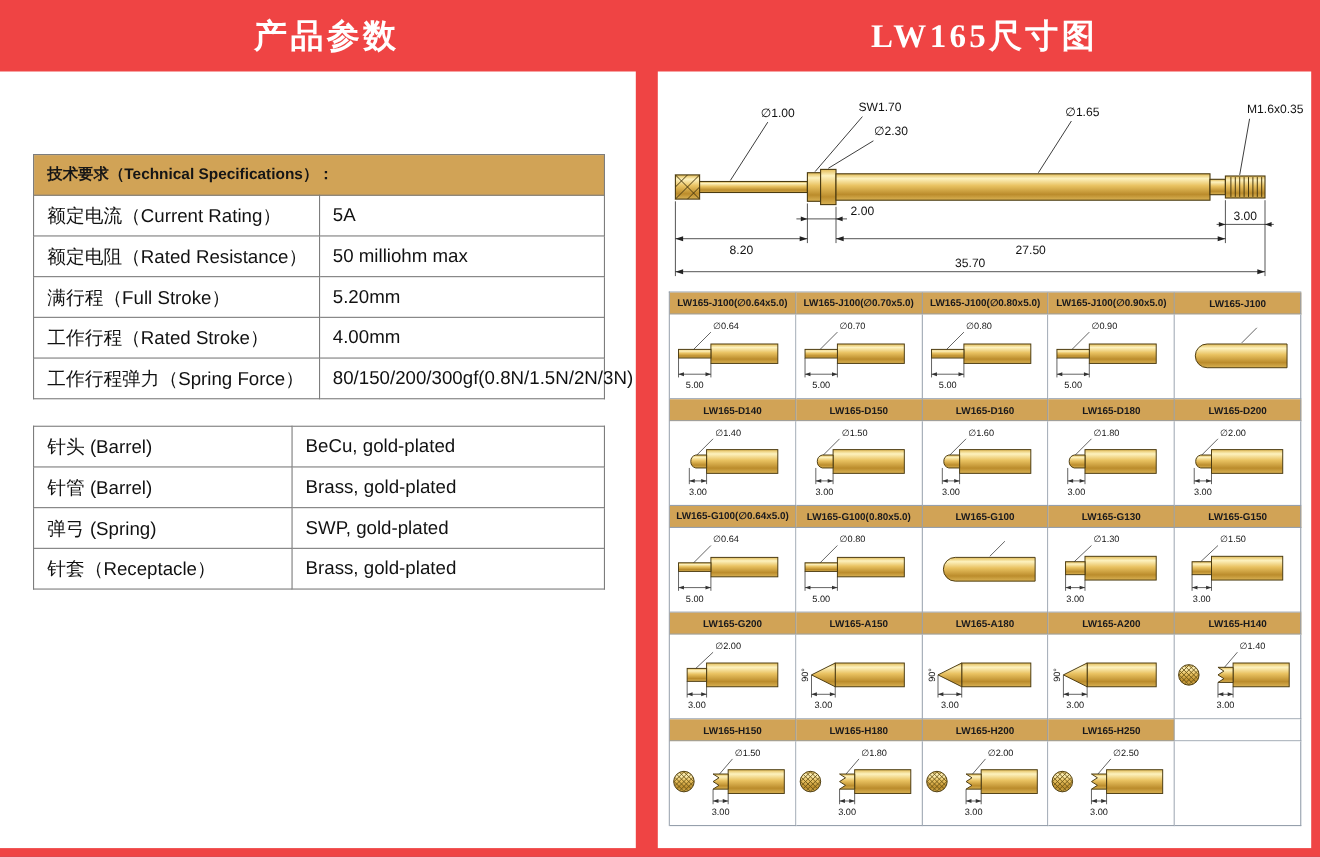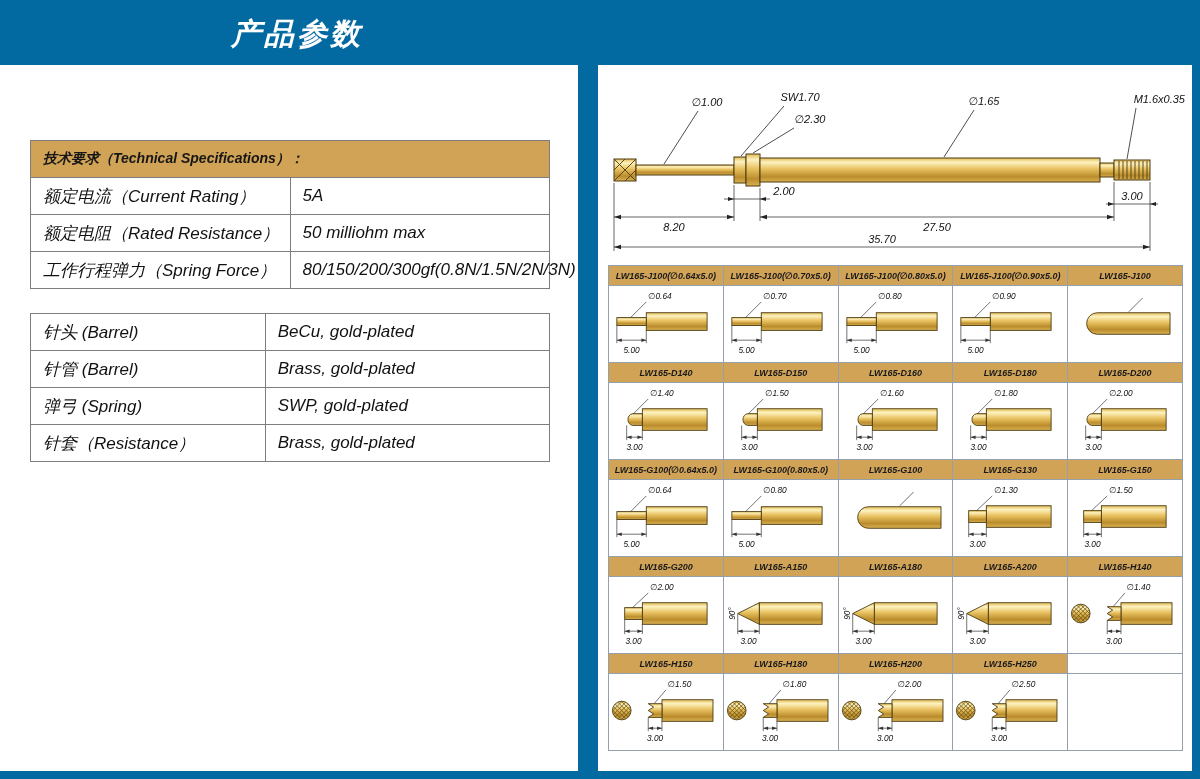--- a/index.html
+++ b/index.html
@@ -1,17 +1,17 @@
 <!DOCTYPE html>
 <html><head>
 <meta charset="utf-8">
 <style>
   html,body{margin:0;padding:0;}
   body{font-family:"Liberation Sans","DejaVu Sans",sans-serif;background:#3d6ab2;}
-  .page{position:relative;width:1200px;height:779px;background:#0369a1;overflow:hidden;font-style:italic;}
+  .page{position:relative;width:1200px;height:779px;background:#ef4444;overflow:hidden;}
 
   .panel-title{position:absolute;top:8px;height:52px;line-height:52px;text-align:center;
     color:#ffffff;font-size:30px;font-weight:bold;letter-spacing:3px;}
   .panel-title.left{left:8px;width:578px;}
   .panel-title.right{left:598px;width:594px;font-family:"Liberation Serif","DejaVu Serif",serif;}
 
   .panel{position:absolute;top:65px;height:706px;background:#ffffff;}
   .left-panel{left:0;width:578px;}
   .right-panel{left:598px;width:594px;text-align:right;}
 
@@ -63,36 +63,45 @@
       <stop offset="0.45" stop-color="#e9c261"></stop>
       <stop offset="0.78" stop-color="#bb8c2c"></stop>
       <stop offset="1" stop-color="#d9b254"></stop>
     </linearGradient>
   </defs>
 </svg>
 
 <div class="page">
 
   <div class="panel-title left">产品参数</div>
+  <div class="panel-title right">LW165尺寸图</div>
 
   <div class="panel left-panel">
     <table class="tbl spec">
       <tbody>
           <tr>
         <td class="thead" colspan="2">技术要求（Technical Specifications）：</td>
       </tr>
       <tr>
         <td class="lbl">额定电流（Current Rating）</td>
         <td class="val">5A</td>
       </tr>
       <tr>
         <td class="lbl">额定电阻（Rated Resistance）</td>
         <td class="val">50 milliohm max</td>
       </tr>
       <tr>
+        <td class="lbl">满行程（Full Stroke）</td>
+        <td class="val">5.20mm</td>
+      </tr>
+      <tr>
+        <td class="lbl">工作行程（Rated Stroke）</td>
+        <td class="val">4.00mm</td>
+      </tr>
+      <tr>
         <td class="lbl">工作行程弹力（Spring Force）</td>
         <td class="val">80/150/200/300gf(0.8N/1.5N/2N/3N)</td>
       </tr>
     </tbody>
       </table>
 
     <table class="tbl mat">
       <tbody>
       <tr>
         <td class="lbl">针头 (Barrel)</td>
@@ -100,21 +109,21 @@
       </tr>
       <tr>
         <td class="lbl">针管 (Barrel)</td>
         <td class="val">Brass, gold-plated</td>
       </tr>
       <tr>
         <td class="lbl">弹弓 (Spring)</td>
         <td class="val">SWP, gold-plated</td>
       </tr>
       <tr>
-        <td class="lbl">针套（Resistance）</td>
+        <td class="lbl">针套（Receptacle）</td>
         <td class="val">Brass, gold-plated</td>
       </tr>
     </tbody>
       </table>
   </div>
 
   <div class="panel right-panel">
 
     <svg class="main-svg" viewBox="0 0 585 190">
 

